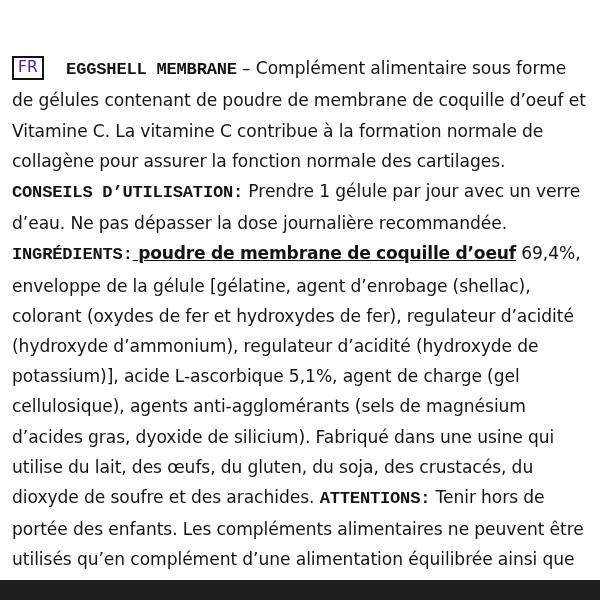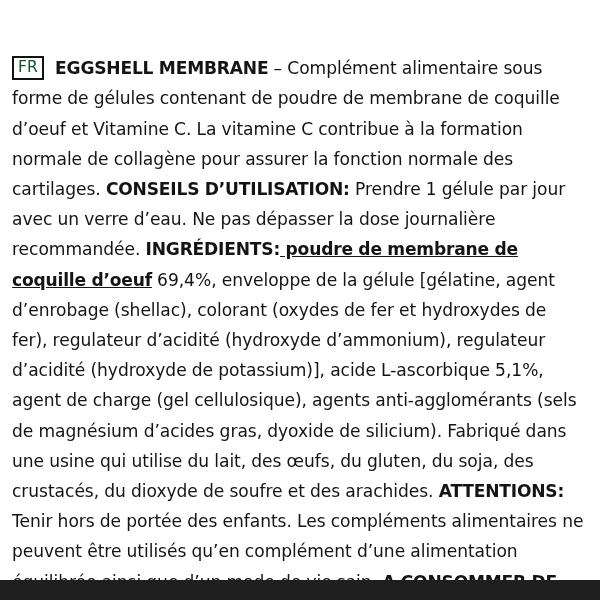--- a/index.html
+++ b/index.html
@@ -32,27 +32,28 @@
   }
   .lang-badge {
     display: inline-block;
     border: 2px solid #141414;
     padding: 0px 4px 1px 4px;
     font-family: "DejaVu Sans", sans-serif;
     font-size: 15.5px;
     line-height: 19px;
     font-weight: 400;
     vertical-align: 2px;
-    margin-right: 11px;
-    color: #14532d;
+    margin-right: 22px;
+    color: #4c1d95;
     letter-spacing: 0.2px;
   }
   .hd {
     font-weight: bold;
     letter-spacing: -0.2px;
+    font-family: Liberation Mono, monospace;
   }
   .hd-u {
     font-weight: bold;
     text-decoration: underline;
     letter-spacing: -0.2px;
   }
   .bottom-bar {
     position: absolute;
     left: 0;
     bottom: 0;

